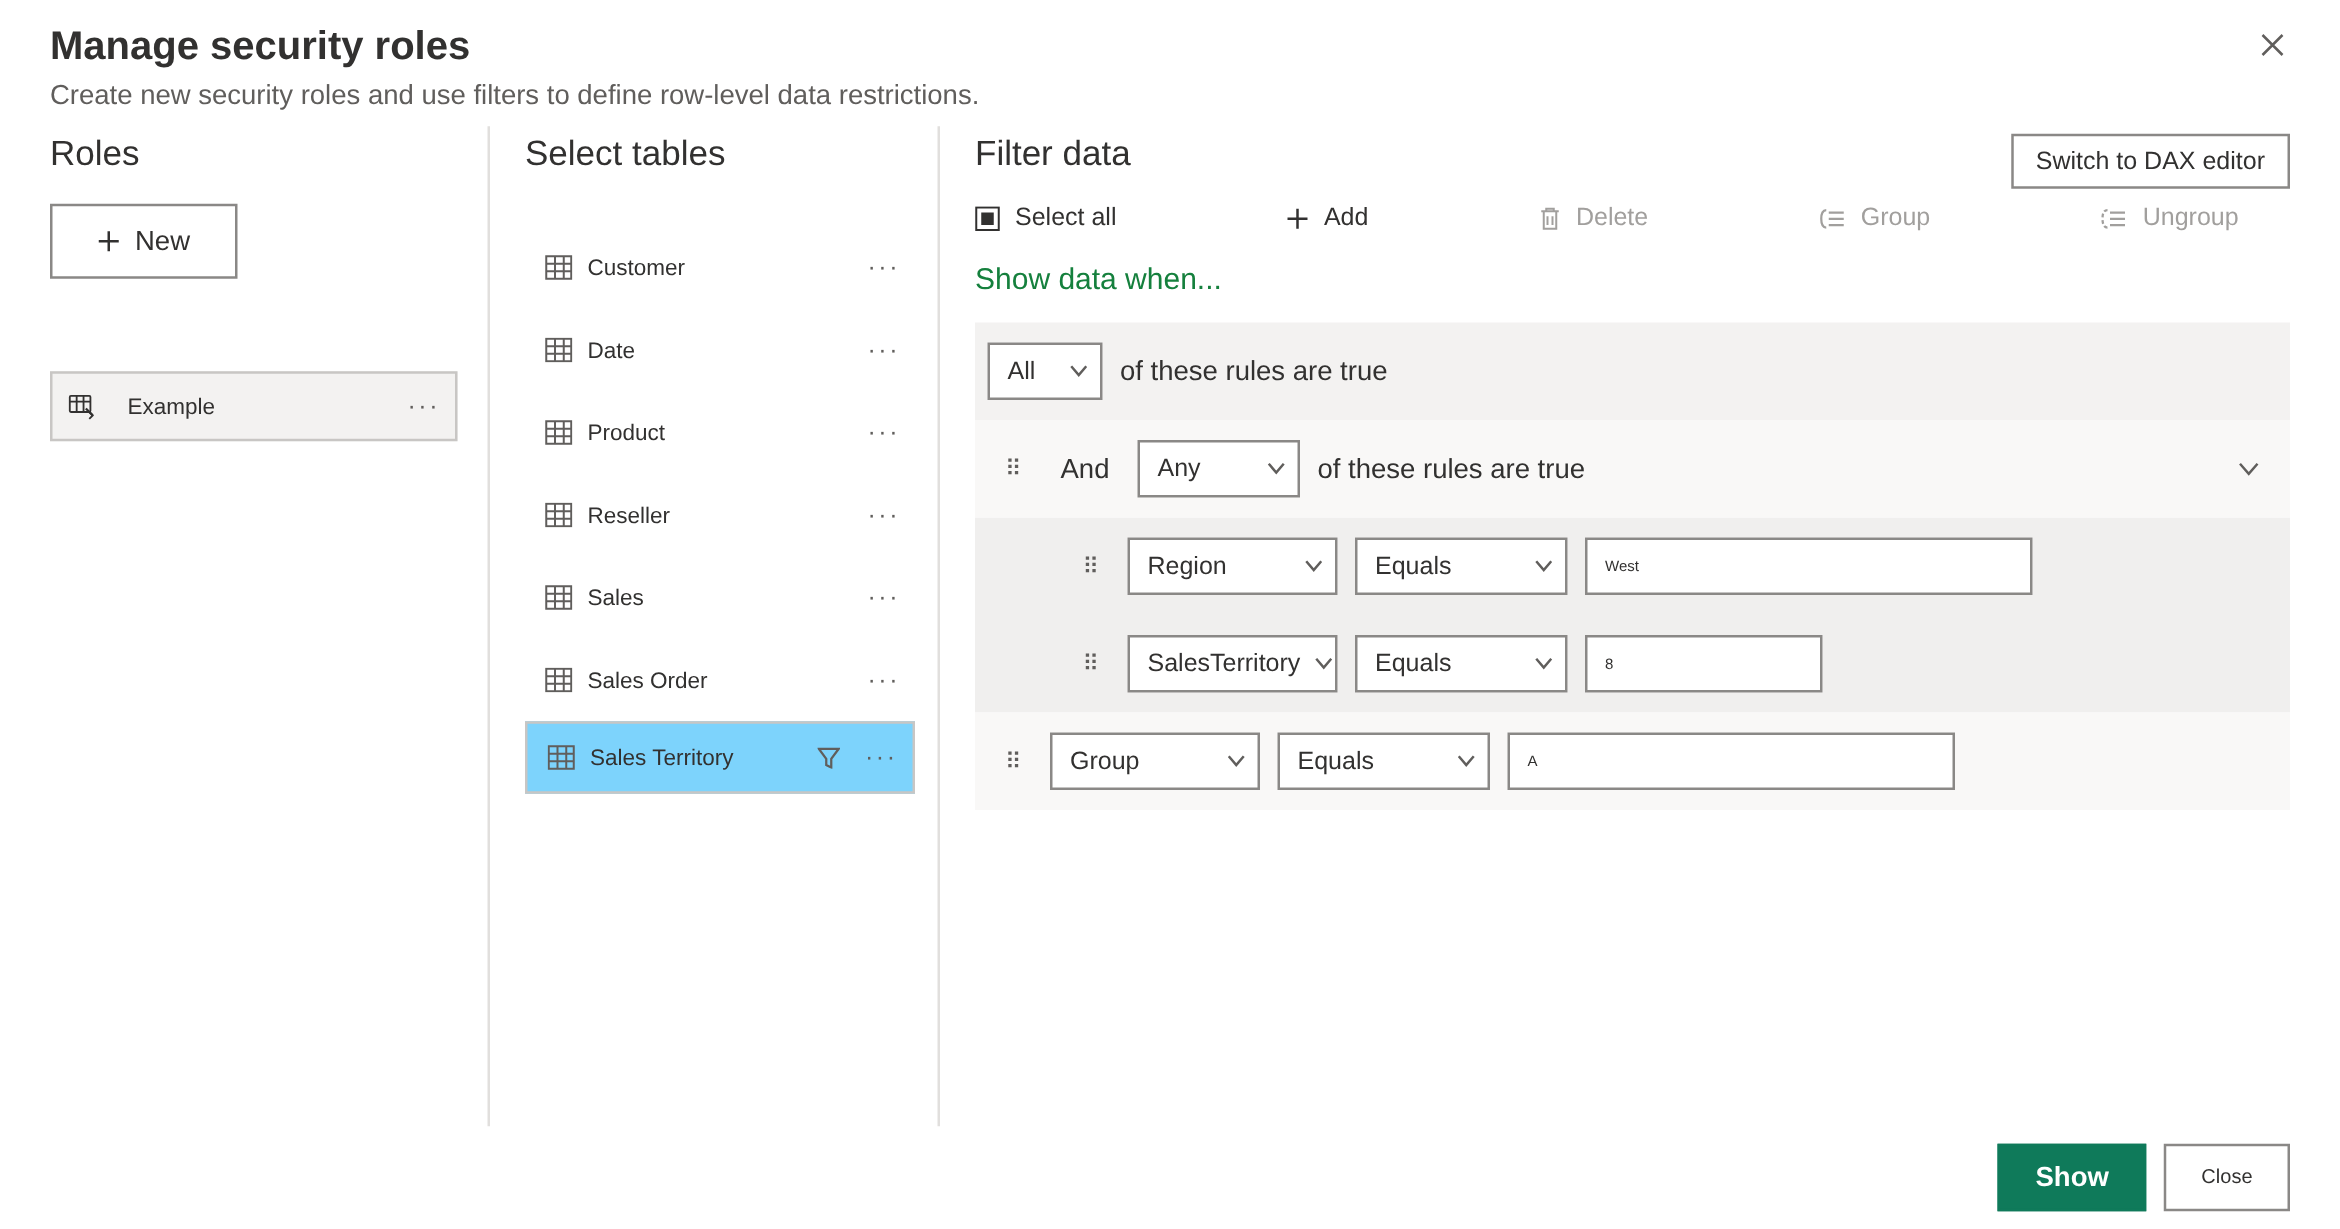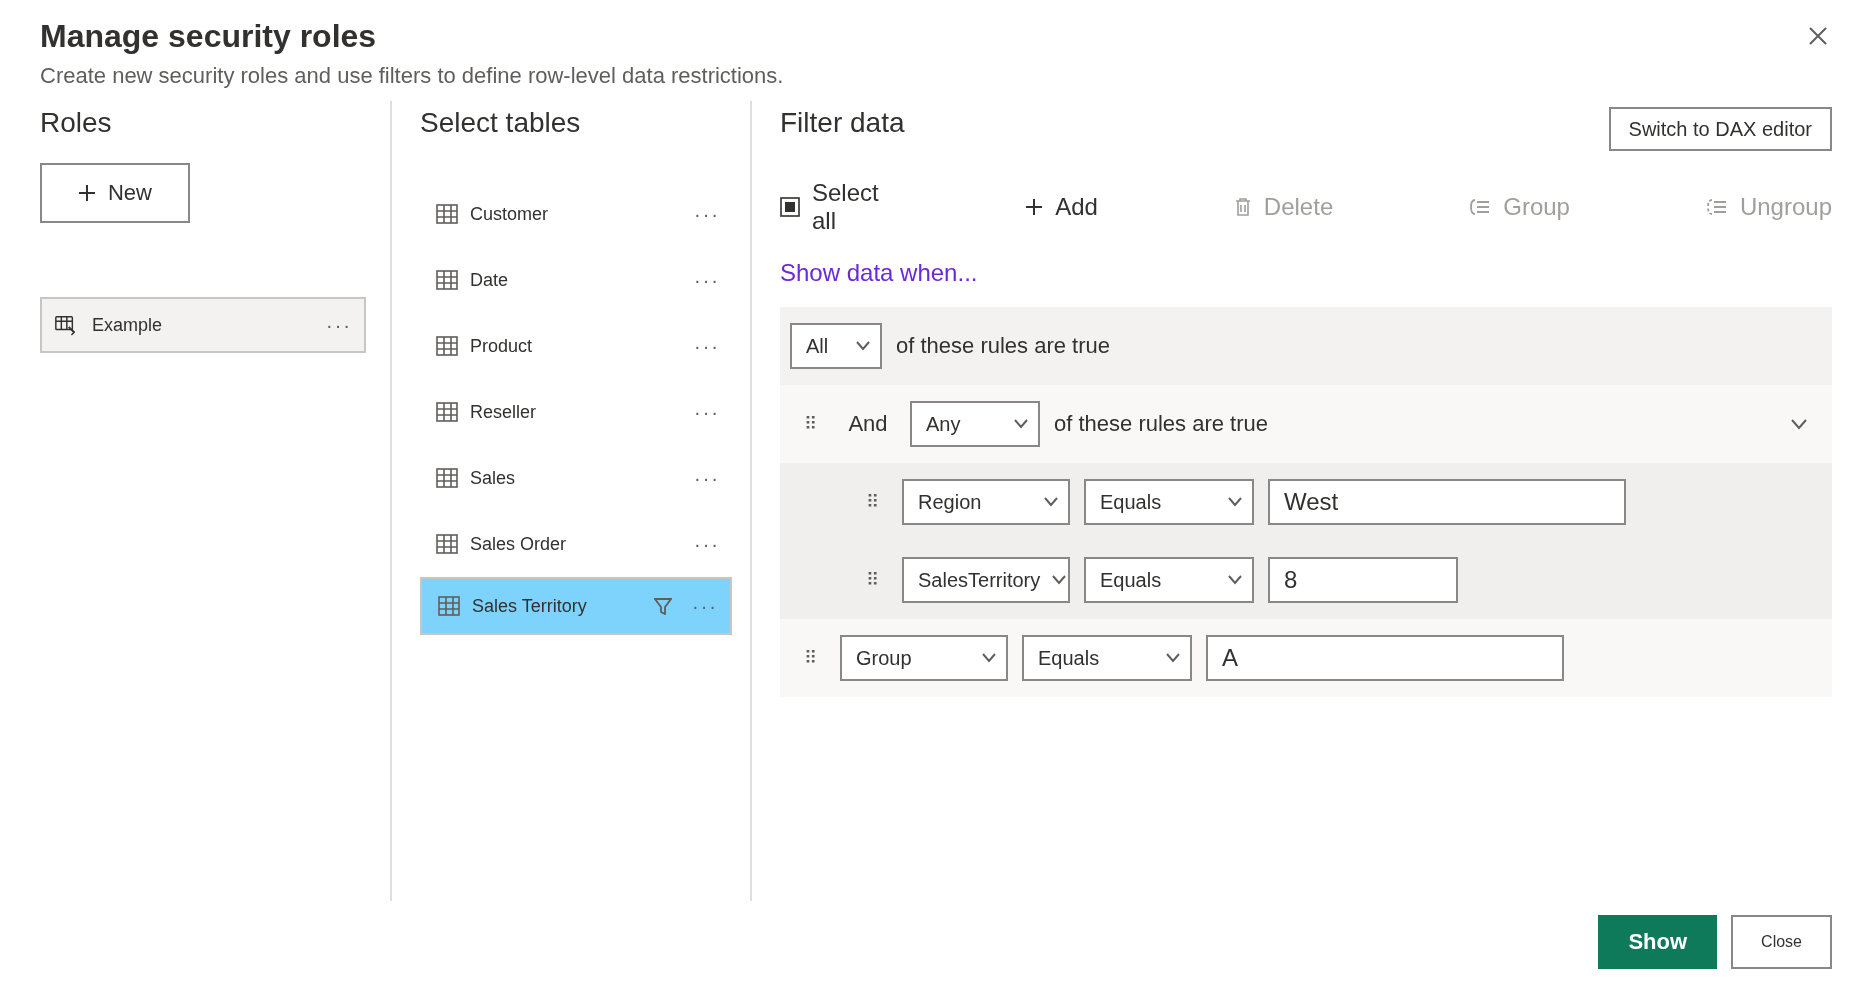--- a/index.html
+++ b/index.html
@@ -91,21 +91,21 @@
   .role-list {
     margin-top: 74px;
   }
   .role-item {
     border: 2px solid #c8c6c4;
     background: #f3f2f1;
     height: 56px;
     display: flex;
     align-items: center;
     padding: 0 12px;
-    gap: 16px;
+    gap: 26px;
   }
   .role-item .more {
     margin-left: auto;
     color: #605e5c;
     letter-spacing: 2px;
     font-size: 20px;
   }
   
   .table-list {
     margin-top: 42px;
@@ -137,37 +137,37 @@
   
   .filter-header-row {
     position: relative;
     display: flex;
     align-items: flex-start;
   }
   .toolbar {
     display: flex;
     align-items: center;
     gap: 136px;
-    margin-top: 24px;
+    margin-top: 8px;
     margin-bottom: 24px;
-    font-size: 24px;
+    font-size: 20px;
   }
   .toolbar-item {
     display: inline-flex;
     align-items: center;
     gap: 12px;
     cursor: pointer;
   }
   .toolbar-item.disabled {
     color: #a19f9d;
     cursor: default;
   }
   .show-label {
     font-size: 24px;
-    color: #6d28d9;
+    color: #15803d;
     margin-bottom: 20px;
   }
   .rule-block {
     width: 100%;
   }
   .rule-row {
     display: flex;
     align-items: center;
     min-height: 78px;
     gap: 14px;
@@ -216,21 +216,21 @@
   }
   .select-box.small { min-width: 92px; }
   .select-box.med { min-width: 130px; }
   .select-box.col-sel { min-width: 168px; justify-content: space-between;}
   .select-box.op-sel { min-width: 170px; justify-content: space-between;}
   .value-input {
     height: 46px;
     border: 2px solid #8a8886;
     background: #fff;
     padding: 0 14px;
-    font-size: 24px;
+    font-size: 12px;
     min-width: 190px;
     display:inline-flex; align-items:center;
   }
   .value-input.wide { min-width: 358px; }
   .rule-text {
     font-size: 22px;
     color: #323130;
   }
   .and-label {
     width: 56px;

